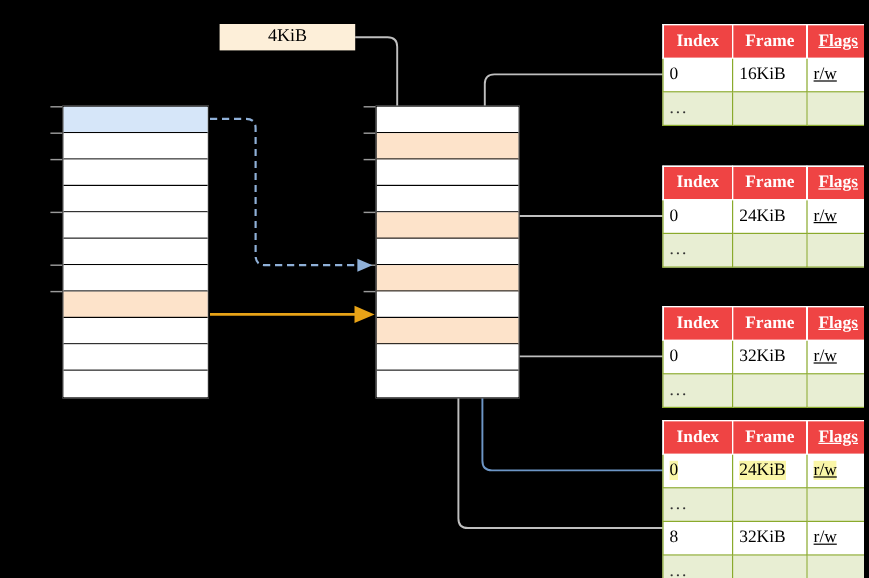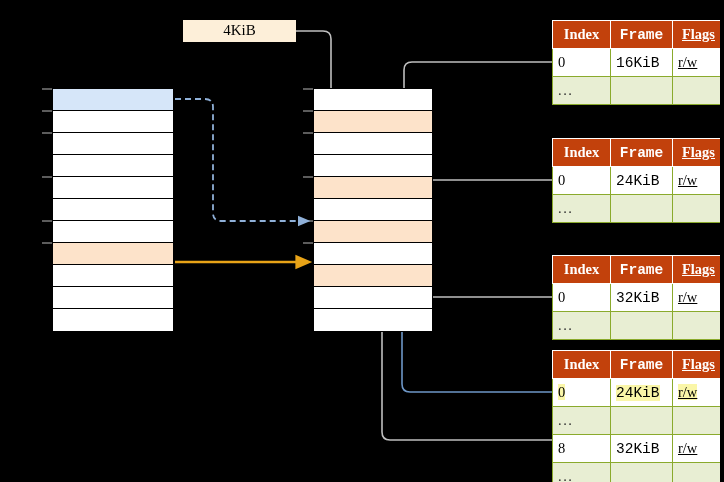--- a/index.html
+++ b/index.html
@@ -68,35 +68,35 @@
     border: 1.2px solid #8aaa2c;
     font-size: 14.5px;
     padding: 2px 5px;
     height: 28px;
     color: #000000;
     text-align: left;
     white-space: nowrap;
     overflow: hidden;
   }
   .ptable th {
-    background: #c2410c;
+    background: #ef4444;
     color: #ffffff;
     font-weight: bold;
     border-color: #ffffff;
     text-align: center;
   }
   .ptable td.ellip {
     background: #e8eed3;
     color: #333333;
     letter-spacing: 1.5px;
   }
   .ptable td.datacell { background: #ffffff; }
   .hl { background: #faf6a8; }
   .col-index { width: 58px; }
-  .col-frame { width: 62px; font-family: Liberation Mono, monospace; }
+  .col-frame { width: 62px; }
   .col-flags { width: 52px; text-decoration: underline; }
 </style>
 </head>
 <body>
 
 <div id="stage">
 
   <svg id="wires" viewBox="0 0 724 482" xmlns="http://www.w3.org/2000/svg">
     <defs>
       <marker id="grayHead" markerWidth="8" markerHeight="8" refX="4" refY="4" orient="auto" markerUnits="strokeWidth">

